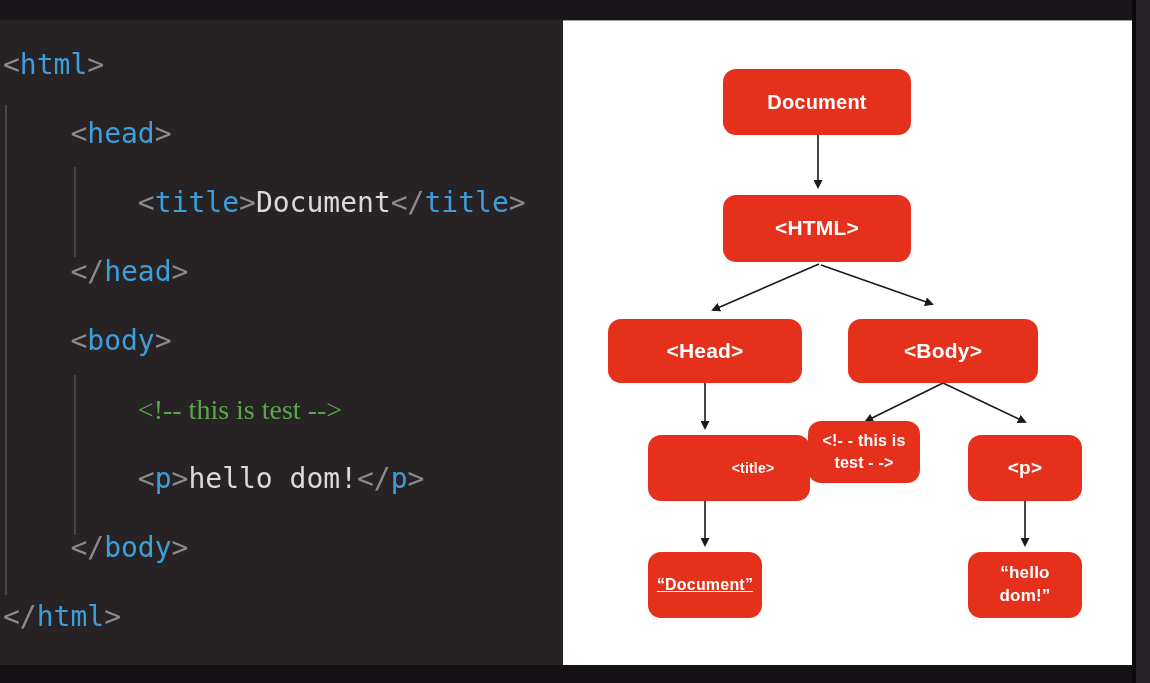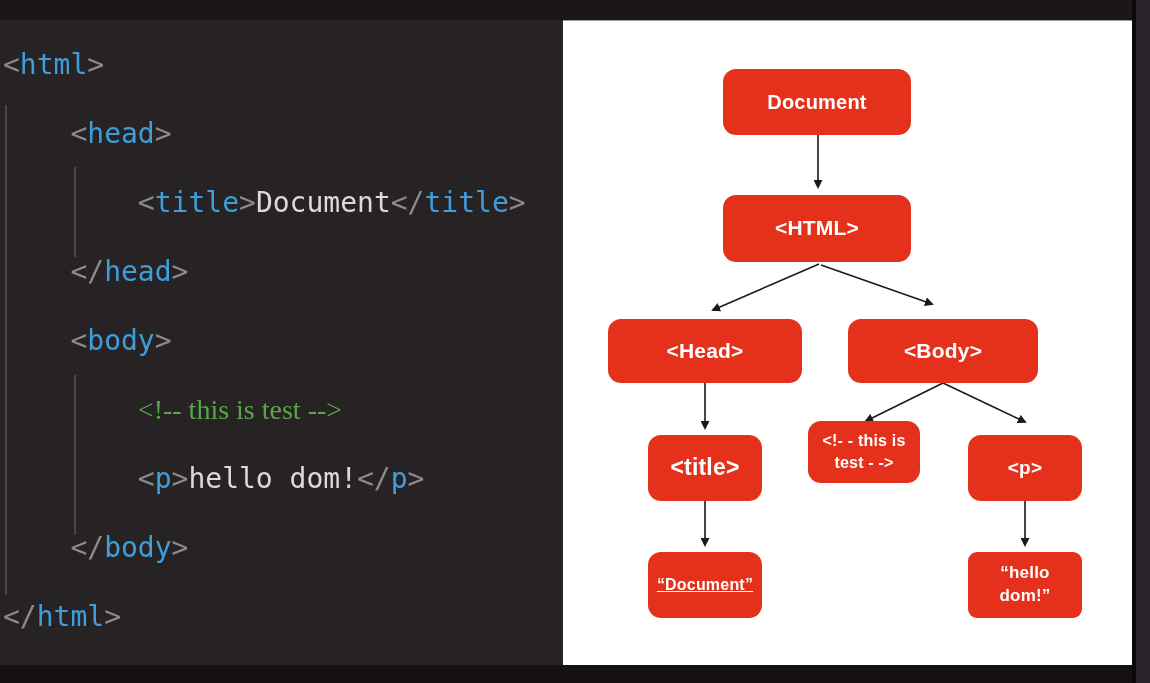--- a/index.html
+++ b/index.html
@@ -36,25 +36,25 @@
     position:absolute;display:flex;flex-direction:column;
     align-items:center;justify-content:center;
     background:var(--node_fill,#E5311C);color:var(--node_text,#FFFFFF);
     border-radius:13px;font-weight:700;letter-spacing:.2px;
     text-align:center;line-height:1.35;
   }
   .n-document {left:160px;top:48px; width:188px;height:66px;font-size:20px;}
   .n-html     {left:160px;top:174px;width:188px;height:67px;font-size:21px;}
   .n-head     {left:45px; top:298px;width:194px;height:64px;font-size:21px;}
   .n-body     {left:285px;top:298px;width:190px;height:64px;font-size:21px;}
-  .n-title    {left:85px; top:414px;width:114px;height:66px;font-size:23px;}
+  .n-title    {left:85px; top:414px;width:114px;height:66px;font-size:14px;padding-left:48px;}
   .n-comment  {left:245px;top:400px;width:112px;height:62px;font-size:16px;}
   .n-p        {left:405px;top:414px;width:114px;height:66px;font-size:19px;}
   .n-titletext{left:85px; top:531px;width:114px;height:66px;font-size:16px;text-decoration:underline;}
-  .n-ptext    {left:405px;top:531px;width:114px;height:66px;font-size:17px;border-radius:9px;}
+  .n-ptext    {left:405px;top:531px;width:114px;height:66px;font-size:17px;}
   
   .right-column{
     position:absolute;left:1132px;top:0;width:18px;height:683px;
     background:#282328;border-left:4px solid #0B090B;box-sizing:border-box;
   }
   .bottom-strip{position:absolute;left:0;top:665px;width:1132px;height:18px;background:#141014;}
   .top-strip{position:absolute;left:0;top:0;width:1132px;height:20px;background:#1B161A;}
 </style>
 </head>
 <body>

